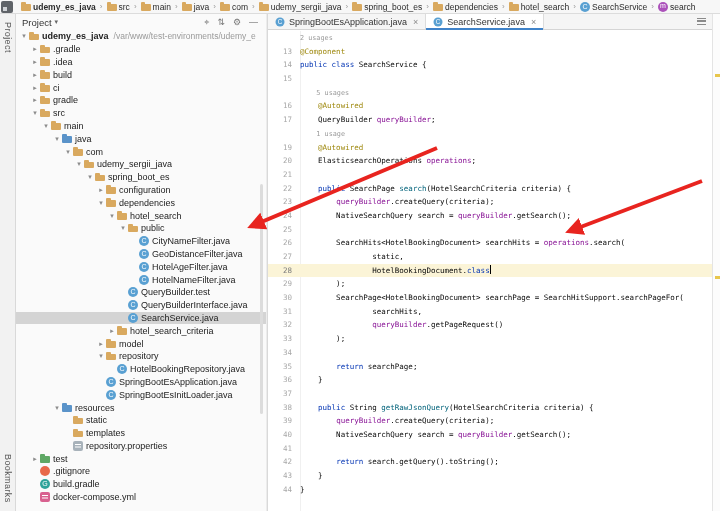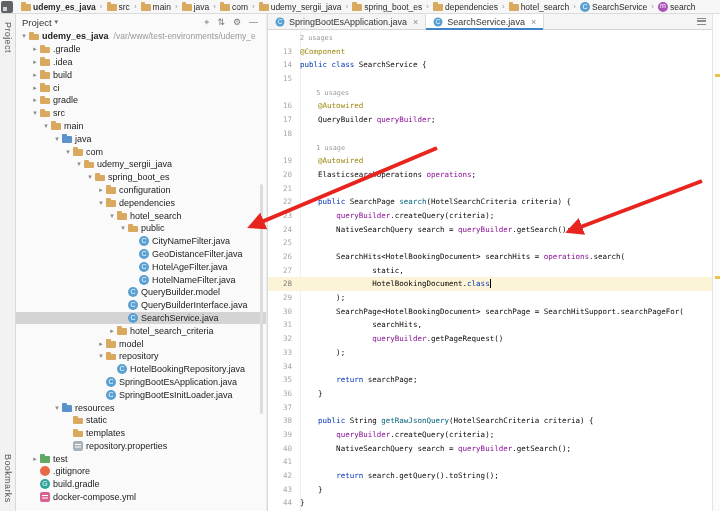--- a/index.html
+++ b/index.html
@@ -302,21 +302,21 @@
           <span class="tree-label">HotelAgeFilter.java</span>
         </div>
         <div class="tree-row" style="padding-left: 113px;">
           <span class="chevron"></span>
           <span class="ic ic-class"></span>
           <span class="tree-label">HotelNameFilter.java</span>
         </div>
         <div class="tree-row" style="padding-left: 102px;">
           <span class="chevron"></span>
           <span class="ic ic-class"></span>
-          <span class="tree-label">QueryBuilder.model</span>
+          <span class="tree-label">QueryBuilder.test</span>
         </div>
         <div class="tree-row" style="padding-left: 102px;">
           <span class="chevron"></span>
           <span class="ic ic-class"></span>
           <span class="tree-label">QueryBuilderInterface.java</span>
         </div>
         <div class="tree-row selected" style="padding-left: 102px;">
           <span class="chevron"></span>
           <span class="ic ic-class"></span>
           <span class="tree-label">SearchService.java</span>
@@ -434,24 +434,20 @@
             <span class="gutter-num"></span>
             <span class="code-text"><span class="tk-hint">    5 usages</span></span>
           </div>
           <div class="code-row">
             <span class="gutter-num">16</span>
             <span class="code-text"><span class="tk-plain">    </span><span class="tk-ann">@Autowired</span></span>
           </div>
           <div class="code-row">
             <span class="gutter-num">17</span>
             <span class="code-text"><span class="tk-plain">    QueryBuilder </span><span class="tk-field">queryBuilder</span><span class="tk-plain">;</span></span>
-          </div>
-          <div class="code-row">
-            <span class="gutter-num">18</span>
-            <span class="code-text"></span>
           </div>
           <div class="code-row">
             <span class="gutter-num"></span>
             <span class="code-text"><span class="tk-hint">    1 usage</span></span>
           </div>
           <div class="code-row">
             <span class="gutter-num">19</span>
             <span class="code-text"><span class="tk-plain">    </span><span class="tk-ann">@Autowired</span></span>
           </div>
           <div class="code-row">

